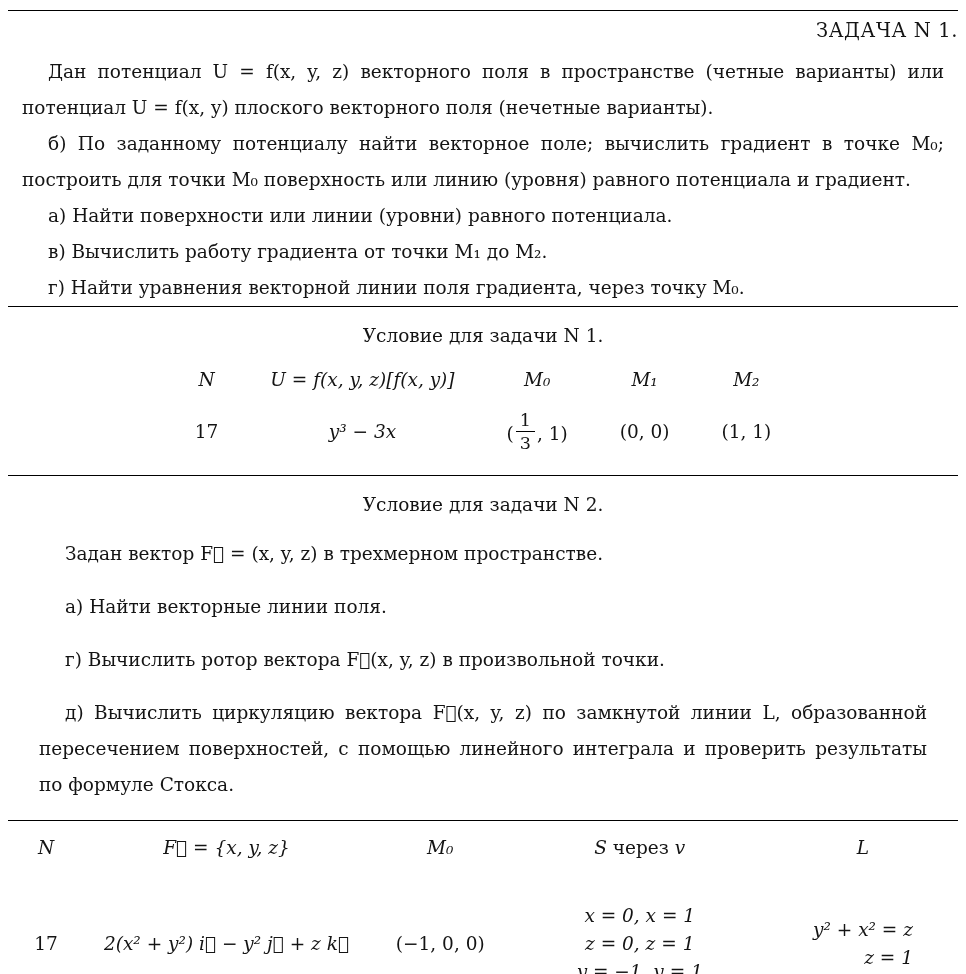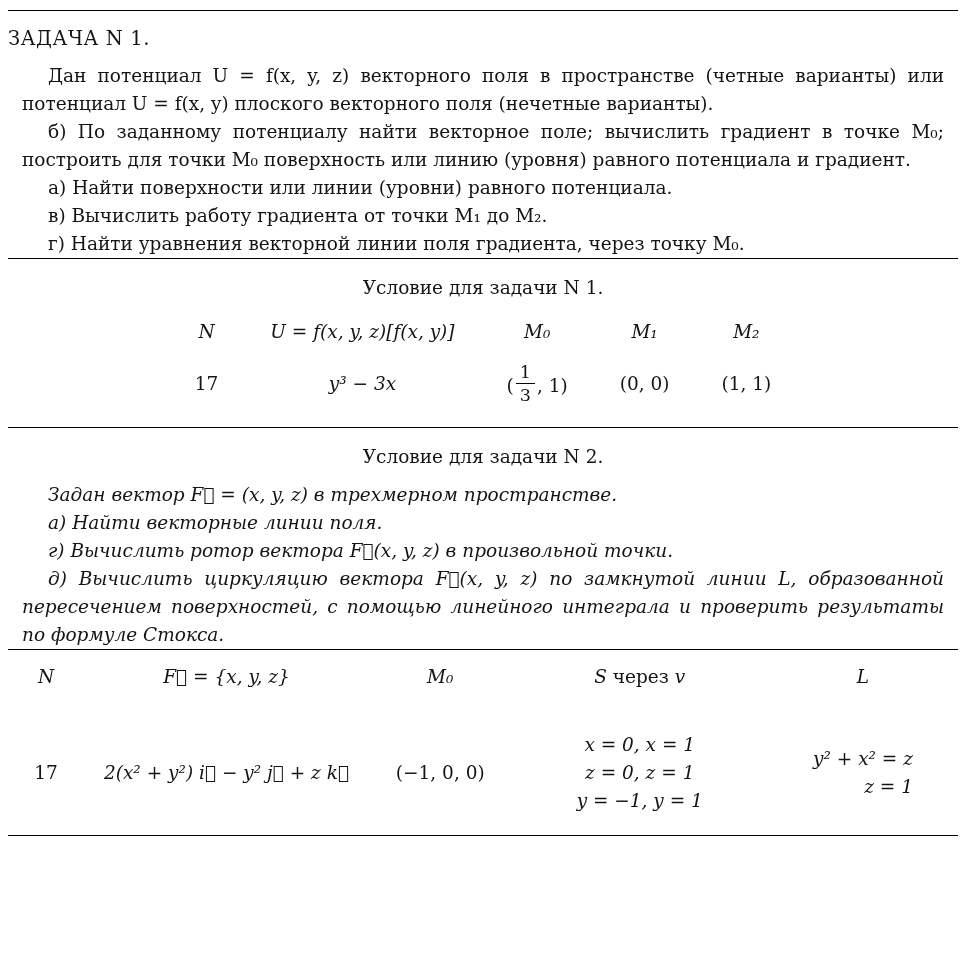--- a/index.html
+++ b/index.html
@@ -6,26 +6,26 @@
   html, body { background:#ffffff; }
   body {
     width:966px; min-height:974px;
     font-family:"DejaVu Serif", "Liberation Serif", serif;
     font-size:18.5px; color:#141414;
     margin:0 auto;
   }
   .page { padding:10px 8px 6px 8px; }
   .rule { border:none; border-top:1.8px solid #000; margin:0; }
   .title {
-    text-align:left; font-size:19.5px; letter-spacing:0.6px;
-    margin:16px 0 12px;
+    text-align:right; font-size:19.5px; letter-spacing:0.6px;
+    margin:8px 0 12px;
   }
   .content { padding:0 14px; }
   .para {
-    text-indent:26px; line-height:28px; text-align:justify;
+    text-indent:26px; line-height:36px; text-align:justify;
     margin:0;
   }
   .subheading { text-align:center; line-height:28px; margin:15px 0 10px; }
   .lead { }
   table { border-collapse:collapse; }
   th { font-weight:normal; }
   .mi { font-style:italic; }
   .math { font-style:italic; }
   .t1 { margin:8px auto 16px auto; }
   .t1 th, .t1 td { text-align:center; padding:6px 26px; line-height:28px; }
@@ -40,21 +40,21 @@
   .t2 { width:100%; margin:0; }
   .t2 th { font-style:italic; text-align:center; padding:13px 6px 10px; line-height:28px; }
   .t2 td { text-align:center; vertical-align:middle; padding:30px 6px 20px; line-height:28px; }
   .col-n { width:8%; }
   .col-f { width:30%; }
   .col-m0 { width:15%; }
   .col-s { width:27%; }
   .col-l { width:20%; }
   .stack-line { display:block; }
   .l-box { display:inline-block; text-align:right; }
-  .sec2-items .para { margin:0;font-style:italic; }
+  .sec2-items .para { margin:17px; }
 </style>
 </head>
 <body>
 
 <div class="page">
 
   <hr class="rule">
 
   <div class="title">ЗАДАЧА N 1.</div>
 

